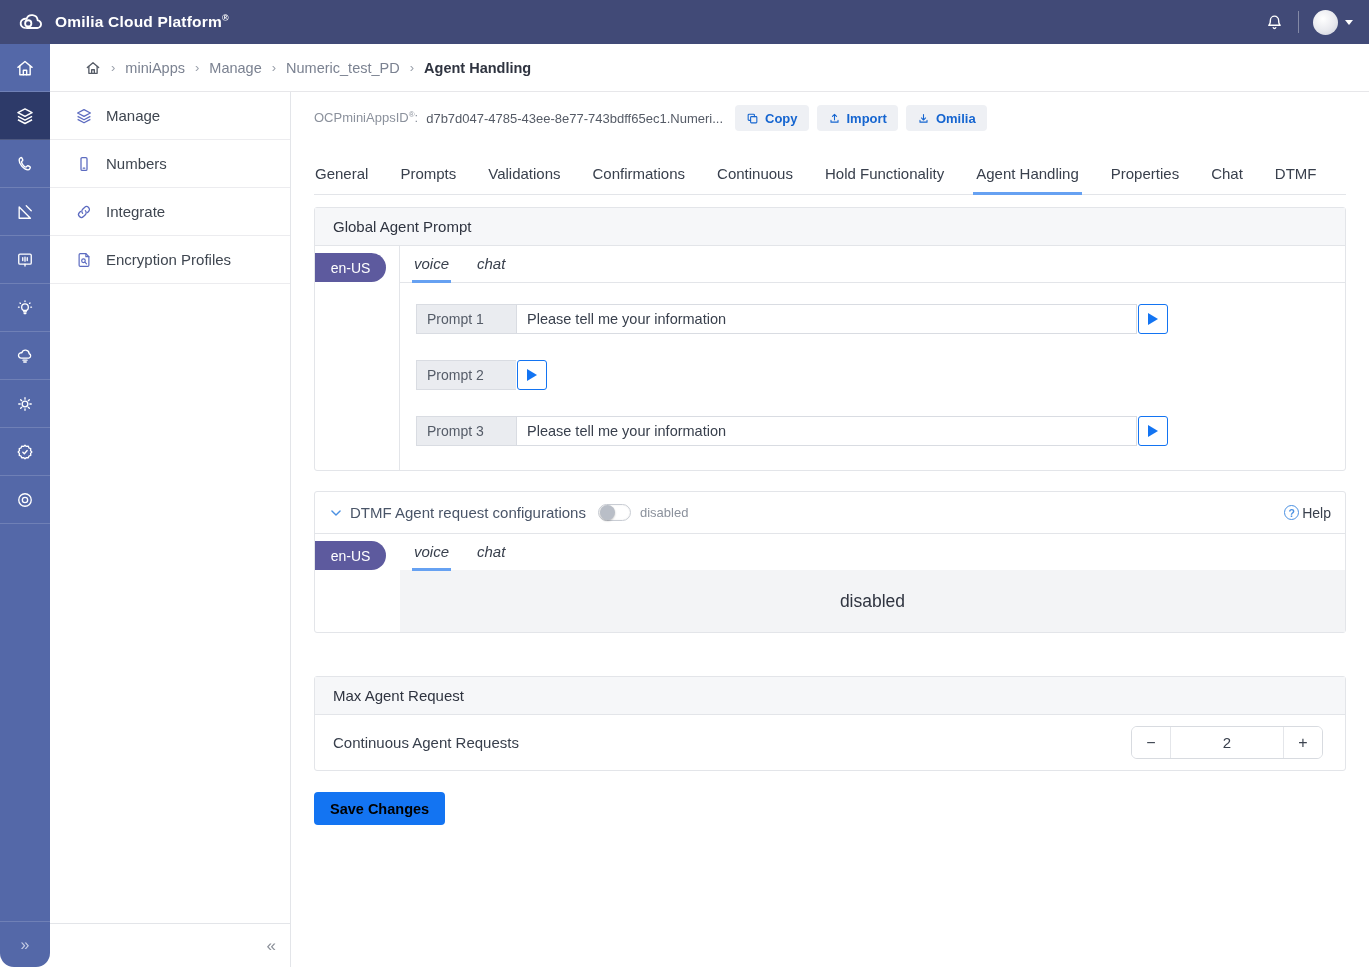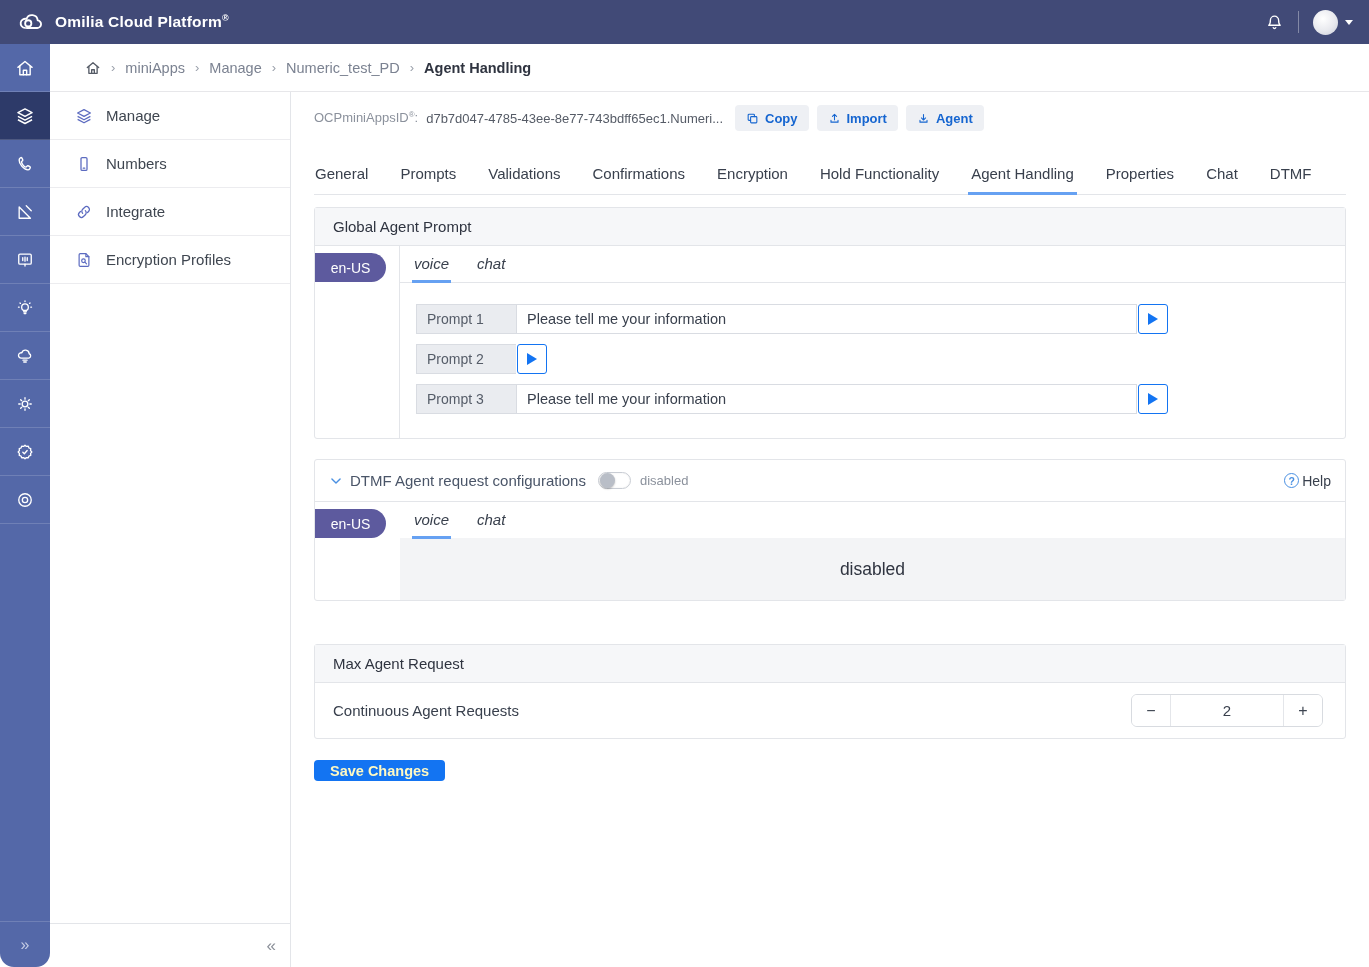--- a/index.html
+++ b/index.html
@@ -75,21 +75,21 @@
   .reaction-card{margin-top:9px;height:77px;display:flex;align-items:center;justify-content:center;}
   .gray-btn{background:#e1e2e4;border:none;border-radius:4px;padding:9px 17px;font-size:14.5px;color:#2f3440;cursor:pointer;font-family:inherit;}
   .prompt-card{margin-top:12px;}
   .card-body{display:flex;}
   .lang-col{width:85px;border-right:1px solid var(--border);flex:0 0 auto;padding-top:7px;}
   .lang-pill{width:71px;height:29px;background:var(--badge);border-radius:0 15px 15px 0;color:#fff;font-size:14px;display:flex;align-items:center;justify-content:center;cursor:default;}
   .vc-area{flex:1;min-width:0;}
   .vc-tabs{display:flex;gap:28px;padding:9px 0 0 14px;border-bottom:1px solid var(--border);font-style:italic;}
   .vc-tab{font-size:15px;color:#39404d;padding-bottom:10px;position:relative;cursor:pointer;}
   .vc-tab.active::after{content:"";position:absolute;left:-2px;right:-2px;bottom:-1px;height:3px;background:var(--underline);}
-  .prompt-list{padding:21px 0 24px 16px;width:768px;display:flex;flex-direction:column;gap:10px;}
+  .prompt-list{padding:21px 0 24px 16px;width:768px;display:flex;flex-direction:column;gap:26px;}
   .prompt-row{display:flex;height:30px;}
   .prompt-label{width:100px;flex:0 0 auto;background:#eaecf0;border:1px solid #d9dce2;border-right:none;display:flex;align-items:center;padding-left:10px;font-size:14px;color:#555c68;}
   .prompt-input{flex:1;border:1px solid #d9dce2;background:#fff;padding:0 10px;font-size:14.5px;color:#39404d;font-family:inherit;min-width:0;}
   .play-btn{width:30px;flex:0 0 auto;background:#fff;border:1.5px solid var(--accent);border-radius:3px;display:flex;align-items:center;justify-content:center;cursor:pointer;margin-left:1px;}
   .play-tri{width:0;height:0;border-top:6px solid transparent;border-bottom:6px solid transparent;border-left:10px solid var(--accent);}
   
   .dtmf-card{margin-top:20px;}
   .dtmf-header{display:flex;align-items:center;padding:12px 14px;border-bottom:1px solid var(--border);}
   .chev-down{color:#4a90e2;display:flex;margin-right:7px;cursor:pointer;}
   .chev-down svg{width:14px;height:14px;}
@@ -106,21 +106,21 @@
   
   .max-card{margin-top:43px;}
   .max-body{height:55px;display:flex;align-items:center;padding:0 22px 0 18px;}
   .max-label{font-size:15px;color:#39404d;}
   .stepper{margin-left:auto;width:192px;height:33px;border:1px solid #d8dbe0;border-radius:6px;display:flex;background:#fff;overflow:hidden;}
   .step-btn{width:39px;display:flex;align-items:center;justify-content:center;font-size:16px;color:#3d4450;cursor:pointer;background:#fff;border:none;font-family:inherit;}
   .step-btn.minus{border-right:1px solid #e4e6ea;}
   .step-btn.plus{border-left:1px solid #e4e6ea;}
   .step-value{flex:1;display:flex;align-items:center;justify-content:center;font-size:15px;color:#39404d;}
   
-  .save-btn{margin-top:21px;height:21px;padding:0 16px;background:var(--accent);color:#fef9c3;border:none;border-radius:4px;font-size:14.5px;font-weight:bold;cursor:pointer;font-family:inherit;}
+  .save-btn{margin-top:21px;height:33px;padding:0 16px;background:var(--accent);color:#000000;border:none;border-radius:4px;font-size:14.5px;font-weight:bold;cursor:pointer;font-family:inherit;}
   .icon{display:inline-flex;}
 </style>
 </head>
 <body>
 
 <div class="app">
 
   <div class="topbar">
     <div class="brand">
       <span class="icon">
@@ -331,30 +331,30 @@
               </span>
               <span>Import</span>
             </button>
             <button class="chip-btn">
               <span class="icon">
                 <svg viewBox="0 0 24 24" fill="none" stroke="#1565d0" stroke-width="2" stroke-linecap="round" stroke-linejoin="round">
                     <path d="M12 4.5v10M8.2 11 12 14.8 15.8 11"></path>
                     <path d="M5.5 15.5v3.2h13v-3.2"></path>
                   </svg>
               </span>
-              <span>Agent</span>
+              <span>Omilia</span>
             </button>
           </div>
 
           <div class="tabs">
               <div class="tab">General</div>
               <div class="tab">Prompts</div>
               <div class="tab">Validations</div>
               <div class="tab">Confirmations</div>
-              <div class="tab">Encryption</div>
+              <div class="tab">Continuous</div>
               <div class="tab">Hold Functionality</div>
               <div class="tab active">Agent Handling</div>
               <div class="tab">Properties</div>
               <div class="tab">Chat</div>
               <div class="tab">DTMF</div>
             </div>
 
           
 
           

